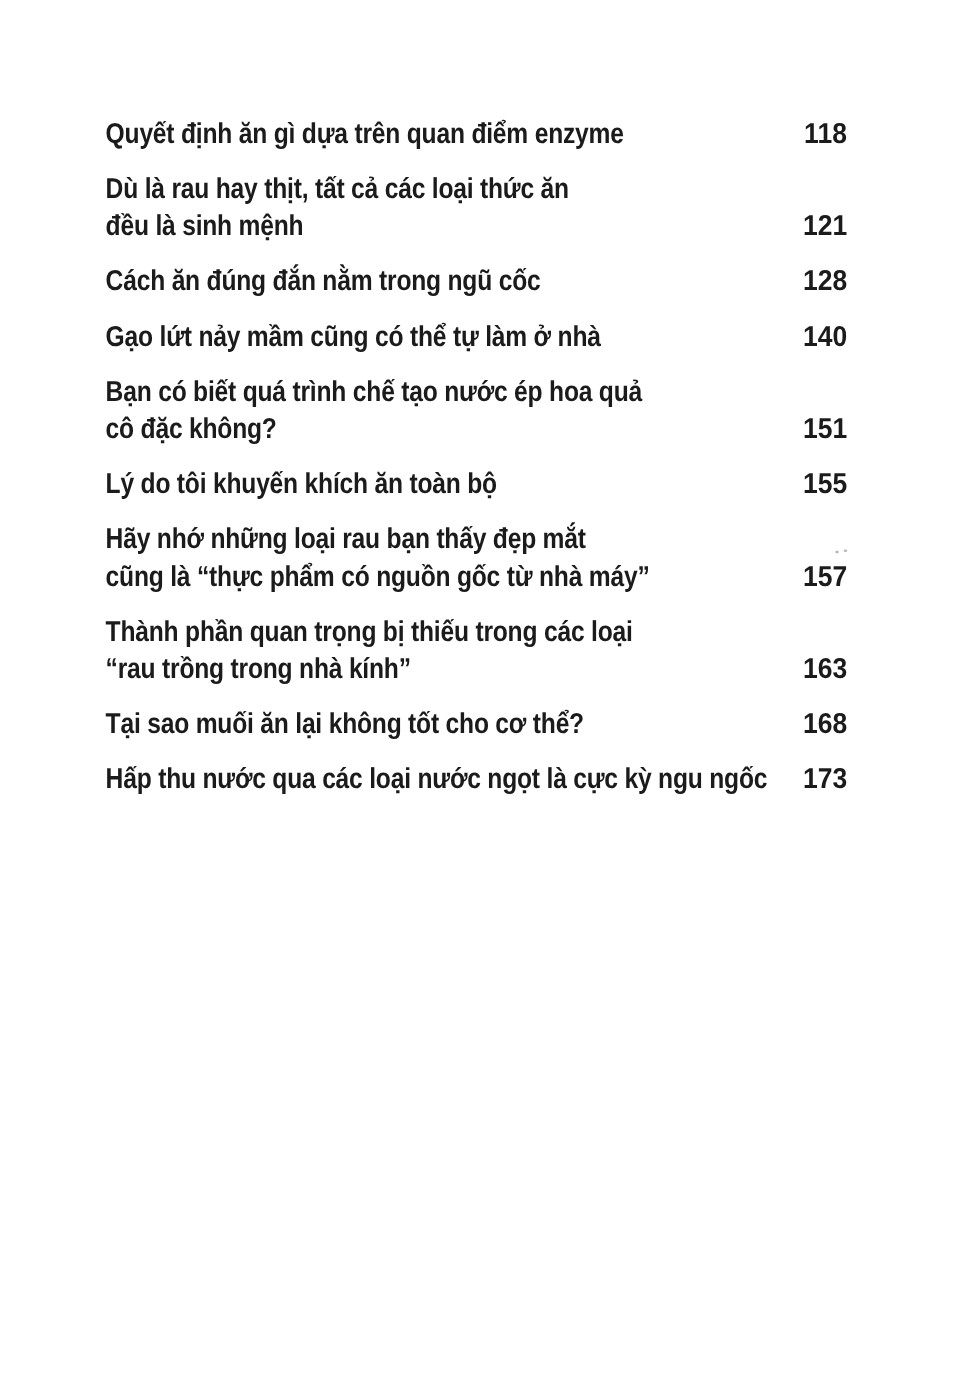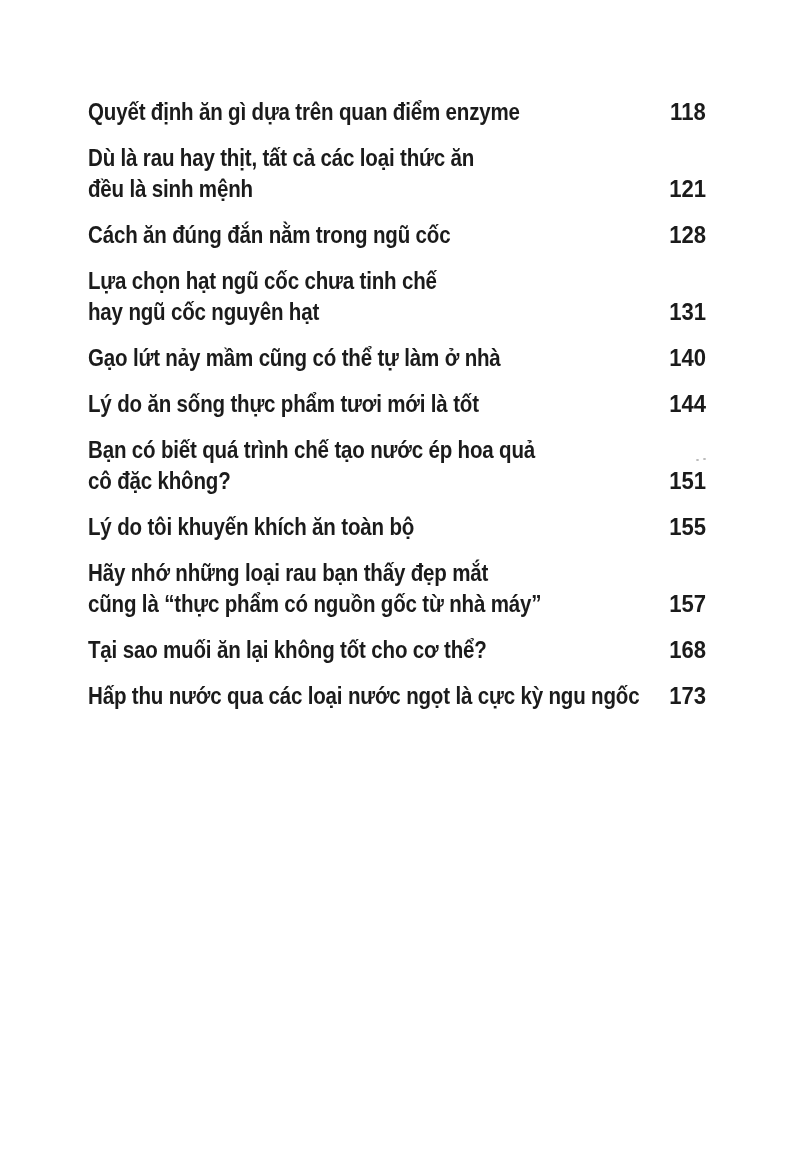--- a/index.html
+++ b/index.html
@@ -83,42 +83,29 @@
   </div>
 
 
   <div class="entry">
     <div class="title">
           <div class="line">Cách ăn đúng đắn nằm trong ngũ cốc</div>
         </div>
     <div class="pagenum">128</div>
   </div>
 
-  <div class="entry">
-    <div class="title">
-          <div class="line">Lựa chọn hạt ngũ cốc chưa tinh chế</div>
-          <div class="line">hay ngũ cốc nguyên hạt</div>
-        </div>
-    <div class="pagenum">131</div>
-  </div>
 
 
   <div class="entry">
     <div class="title">
           <div class="line">Gạo lứt nảy mầm cũng có thể tự làm ở nhà</div>
         </div>
     <div class="pagenum">140</div>
   </div>
 
-  <div class="entry">
-    <div class="title">
-          <div class="line">Lý do ăn sống thực phẩm tươi mới là tốt</div>
-        </div>
-    <div class="pagenum">144</div>
-  </div>
 
 
   <div class="entry">
     <div class="title">
           <div class="line">Bạn có biết quá trình chế tạo nước ép hoa quả</div>
           <div class="line">cô đặc không?</div>
         </div>
     <div class="pagenum">151</div>
   </div>
 
@@ -130,20 +117,27 @@
   </div>
 
   <div class="entry">
     <div class="title">
           <div class="line">Hãy nhớ những loại rau bạn thấy đẹp mắt</div>
           <div class="line">cũng là “thực phẩm có nguồn gốc từ nhà máy”</div>
         </div>
     <div class="pagenum">157</div>
   </div>
 
+  <div class="entry">
+    <div class="title">
+          <div class="line">Thành phần quan trọng bị thiếu trong các loại</div>
+          <div class="line">“rau trồng trong nhà kính”</div>
+        </div>
+    <div class="pagenum">163</div>
+  </div>
 
   <div class="entry">
     <div class="title">
           <div class="line">Tại sao muối ăn lại không tốt cho cơ thể?</div>
         </div>
     <div class="pagenum">168</div>
   </div>
 
   <div class="entry">
     <div class="title">

